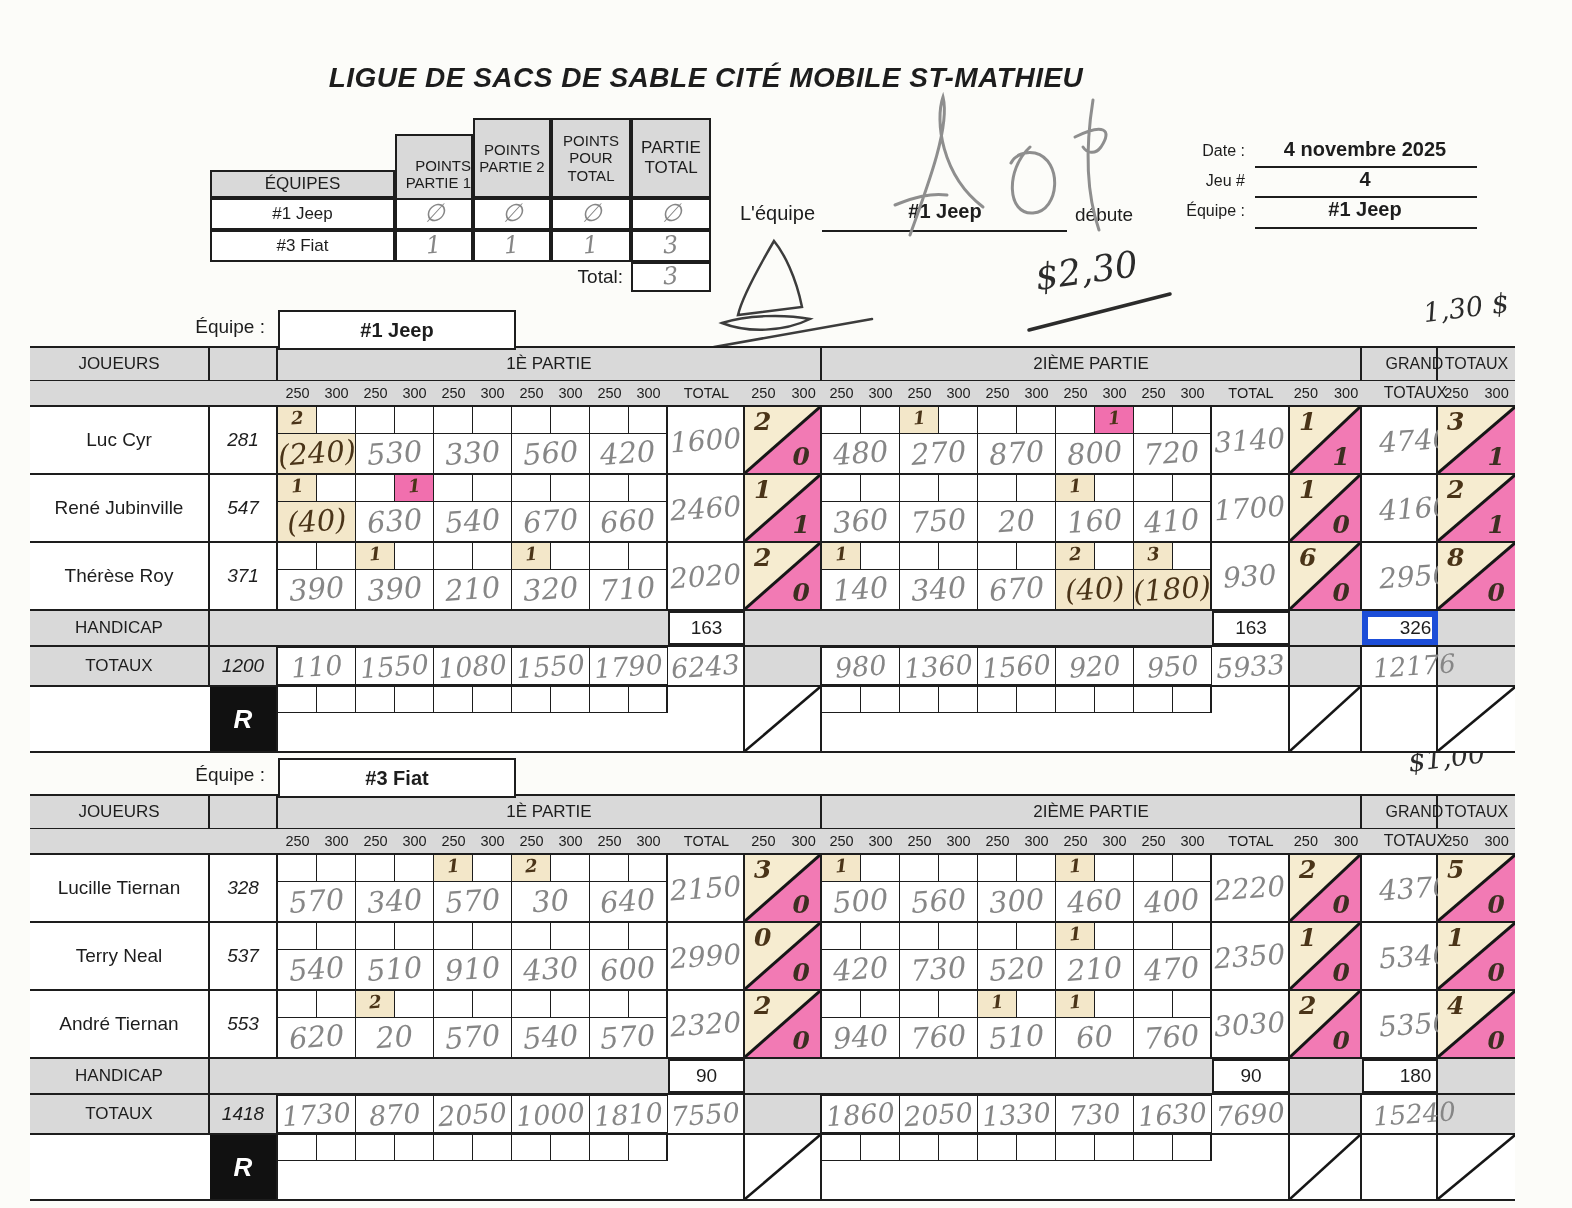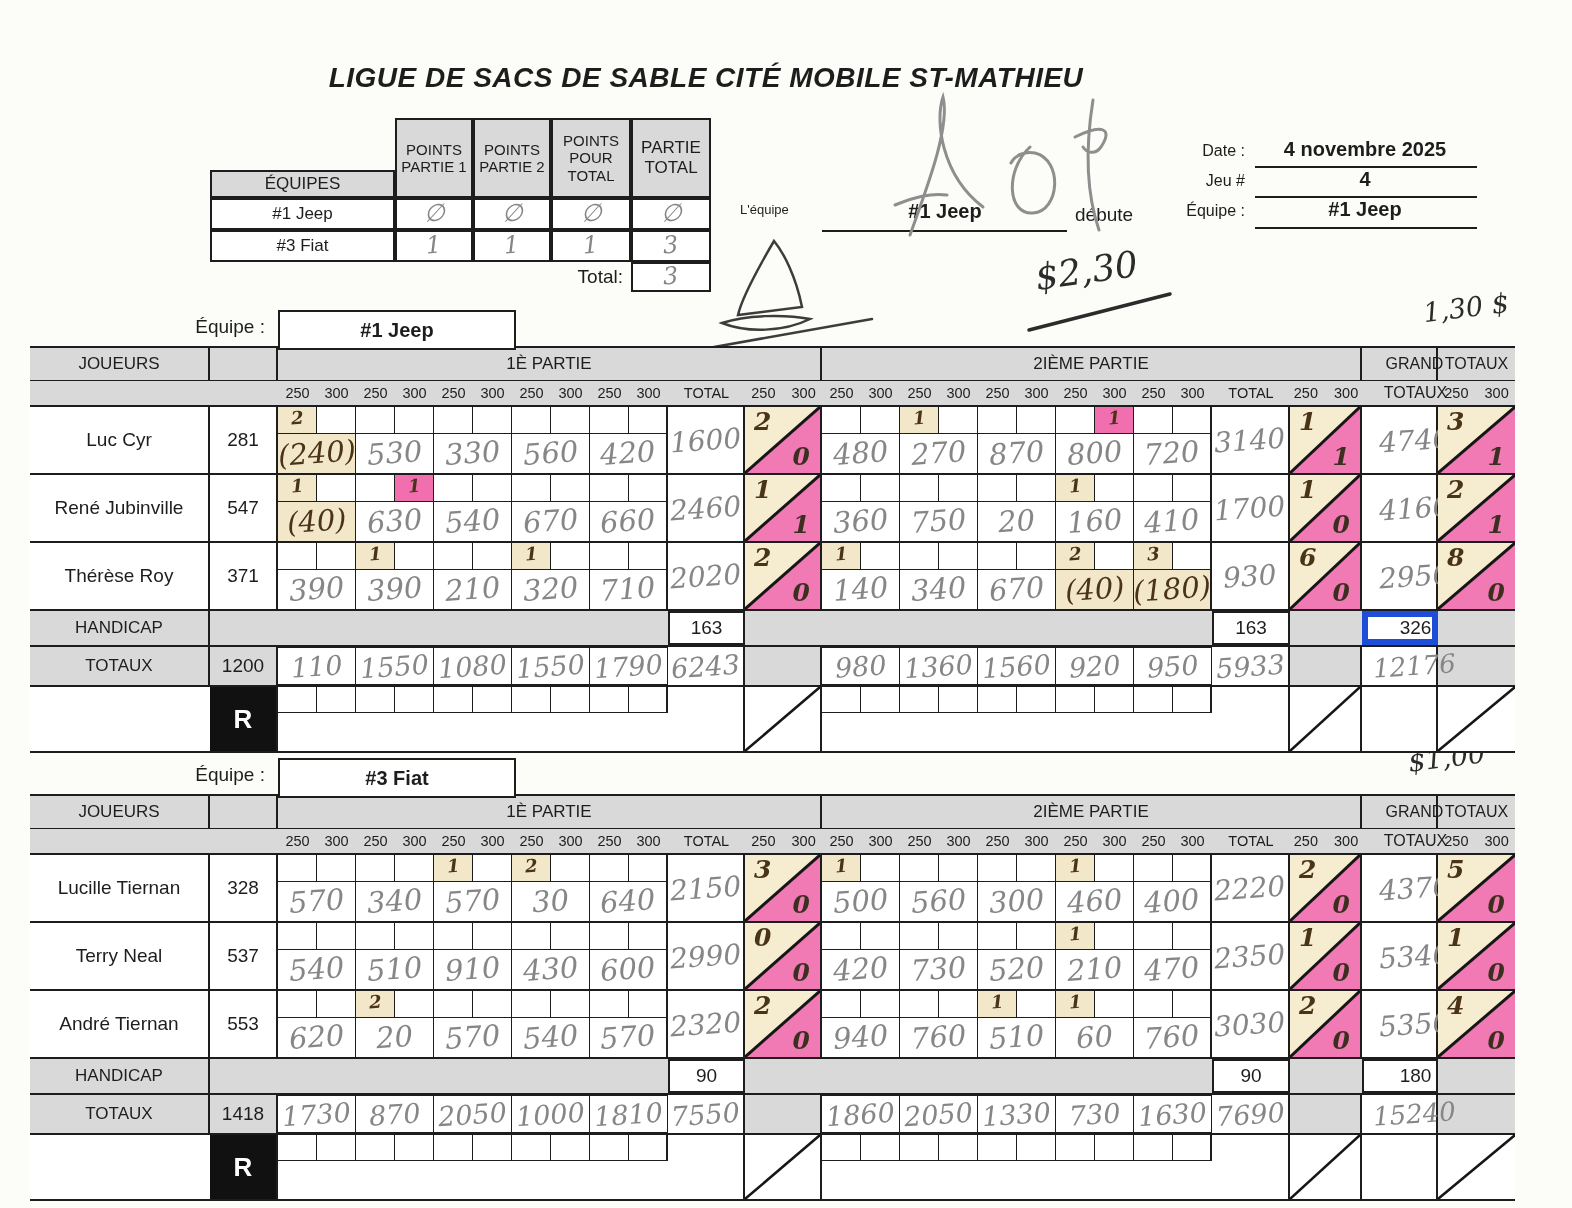--- a/index.html
+++ b/index.html
@@ -30,21 +30,21 @@
   .eq-box{position:absolute;left:248px;top:0;width:234px;height:36px;border:2.5px solid #1d1d1d;
           background:#fff;display:flex;align-items:center;justify-content:center;
           font-size:20px;font-weight:bold;}
   .trow{display:flex;}
   .cell{box-sizing:border-box;border-right:2px solid #1d1d1d;position:relative;}
   .hdr1{height:32px;background:#d9d9d9;border-top:2.5px solid #1d1d1d;border-bottom:1.5px solid #1d1d1d;}
   .hdr1 .cell,.hdr2 .cell{display:flex;align-items:center;justify-content:center;font-size:17px;}
   .hdr2{height:24px;background:#d9d9d9;border-bottom:2.5px solid #1d1d1d;}
   .hdr2 .cell{font-size:14.5px;border-right:none;}
   .noborder{border-right:none!important;}
-  .c-name{width:180px;}.c-num{width:68px;}.c-part{width:390px;}
+  .c-name{width:180px;}.c-num{width:68px;font-style:italic;}.c-part{width:390px;}
   .c-tot1{width:77px;}.c-pts1{width:77px;}.c-tot2{width:78px;}.c-pts2{width:72px;}
   .c-grand{width:76px;padding-left:31px;}.c-totx{width:77px;}
   .prow{height:66px;border-bottom:2px solid #1d1d1d;background:#fff;}
   .pname{display:flex;align-items:center;justify-content:center;font-size:19px;}
   .pnum{display:flex;align-items:center;justify-content:center;font-size:19px;}
   .partie{display:flex;flex-direction:column;}
   .tickrow{display:flex;height:26px;border-bottom:1.5px solid #1d1d1d;}
   .tick{box-sizing:border-box;width:39px;border-right:1.5px solid #1d1d1d;
         display:flex;align-items:flex-start;justify-content:center;font-size:18px;font-weight:bold;}
   .tick:last-child{border-right:2px solid #1d1d1d;}
@@ -81,21 +81,21 @@
   .doodle path{fill:none;stroke-linecap:round;}
 </style>
 </head>
 <body>
 
 <div class="sheet">
 
   <div class="title">LIGUE DE SACS DE SABLE CITÉ MOBILE ST-MATHIEU</div>
 
   <div class="abs" style="left:210px;top:118px;width:520px;height:174px;">
-    <div class="sum-cell" style="left:185px;top:0;width:78px;height:80px;">POINTS PARTIE 1</div>
+    <div class="sum-cell" style="left:185px;top:16px;width:78px;height:80px;text-align:right;">POINTS PARTIE 1</div>
     <div class="sum-cell" style="left:263px;top:0;width:78px;height:80px;">POINTS PARTIE 2</div>
     <div class="sum-cell" style="left:341px;top:0;width:80px;height:80px;">POINTS POUR TOTAL</div>
     <div class="sum-cell" style="left:421px;top:0;width:80px;height:80px;font-size:17px;">PARTIE TOTAL</div>
     <div class="sum-cell sum-team" style="left:0;top:52px;width:185px;height:28px;">ÉQUIPES</div>
     <div class="sum-cell white sum-team" style="left:0;top:80px;width:185px;height:32px;">#1 Jeep</div>
     <div class="sum-cell white" style="left:185px;top:80px;width:78px;height:32px;">
         <span class="hw rot" style="font-size:24px;">∅</span>
       </div>
     <div class="sum-cell white" style="left:263px;top:80px;width:78px;height:32px;">
         <span class="hw rot" style="font-size:24px;">∅</span>
@@ -131,21 +131,21 @@
     <div class="hdr-line" style="left:1255px;top:166px;width:222px;"></div>
     <div class="hdr-label" style="left:1125px;top:172px;">Jeu #</div>
     <div class="hdr-value" style="left:1255px;top:168px;width:220px;">4</div>
     <div class="hdr-line" style="left:1255px;top:196px;width:222px;"></div>
     <div class="hdr-label" style="left:1125px;top:202px;">Équipe :</div>
     <div class="hdr-value" style="left:1255px;top:198px;width:220px;">#1 Jeep</div>
     <div class="hdr-line" style="left:1255px;top:227px;width:222px;"></div>
   </div>
 
   <div>
-    <div class="abs" style="left:740px;top:202px;font-size:13px;">L'équipe</div>
+    <div class="abs" style="left:740px;top:202px;font-size:20px;">L'équipe</div>
     <div class="abs" style="left:825px;top:200px;width:240px;text-align:center;font-size:20px;font-weight:bold;">#1 Jeep</div>
     <div class="hdr-line" style="left:822px;top:230px;width:245px;"></div>
     <div class="abs" style="left:1075px;top:204px;font-size:19px;">débute</div>
   </div>
 
   <svg class="doodle" style="left:855px;top:85px;" width="300" height="160" viewBox="0 0 300 160">
     <path d="M55,150 C75,95 95,40 88,12 C80,35 86,90 128,122 M40,120 C60,112 75,108 92,110" stroke="#8e8e8e" stroke-width="3"></path>
     <path d="M175,62 C150,85 152,130 178,128 C205,126 208,75 180,68 C170,66 160,70 156,78" stroke="#8e8e8e" stroke-width="3"></path>
     <path d="M238,15 C230,65 232,110 244,145 M220,52 C248,38 258,44 246,62 C240,70 232,68 228,62" stroke="#8e8e8e" stroke-width="3"></path>
   </svg>

